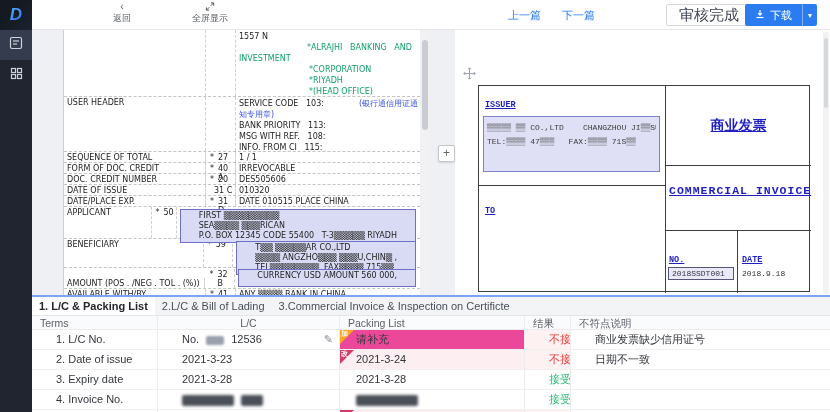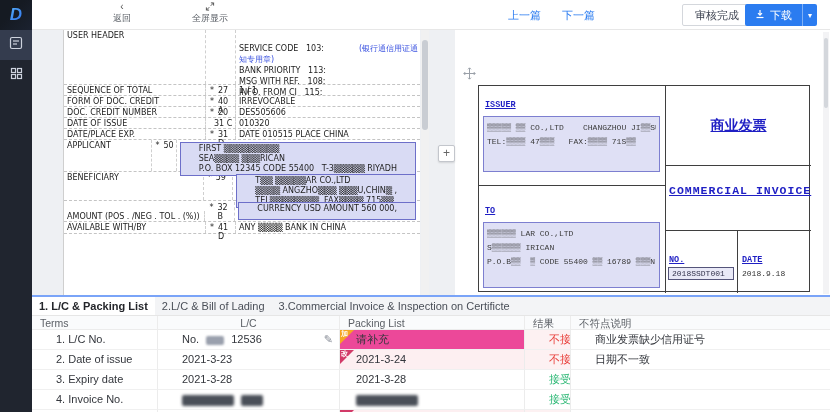--- a/index.html
+++ b/index.html
@@ -17,21 +17,21 @@
   .side-item svg { stroke:#cdd2dd; }
 
   
   .topbar { position:absolute; left:32px; top:0; width:798px; height:30px; background:#fff; border-bottom:1px solid #e7e7e7; z-index:25; }
   .tb-stack { position:absolute; top:2px; text-align:center; color:#5a5f66; cursor:pointer; }
   .tb-stack .glyph { font-size:10px; line-height:10px; height:11px; color:#555; }
   .tb-stack .lbl { font-size:9px; line-height:10px; }
   .tb-links { position:absolute; right:235px; top:8px; font-size:11px; color:#2b7cf0; }
   .tb-links span { margin-left:18px; cursor:pointer; }
   .btn-review { position:absolute; right:78px; top:4px; height:22px; padding:0 12px; background:#fff; border:1px solid #d4d7dc;
-                border-radius:2px; font-size:11px; color:#3c4250; line-height:20px; cursor:pointer; }
+                border-radius:2px; font-size:15px; color:#3c4250; line-height:20px; cursor:pointer; }
   .btn-dl { position:absolute; right:13px; top:4px; height:22px; display:flex; background:#2b7cf0; border-radius:2px; color:#fff; font-size:11px; cursor:pointer; }
   .btn-dl .main { display:flex; align-items:center; gap:5px; padding:0 10px; border-right:1px solid rgba(255,255,255,.4); }
   .btn-dl .caret { width:14px; display:flex; align-items:center; justify-content:center; font-size:8px; }
 
   
   .doc-left { position:absolute; left:63px; top:30px; width:357px; height:266px; background:#fff; overflow:hidden;
               font-family:"DejaVu Sans",sans-serif; font-size:8px; color:#222; }
   .swift { border-left:1px solid #cfcfcf; height:100%; }
   .srow { display:flex; border-bottom:1px dashed #c4c4c4; }
   .slabel { width:142px; padding:1px 0 0 3px; border-right:1px dashed #cfcfcf; }
@@ -148,25 +148,37 @@
         <span>下载</span>
       </div>
       <div class="caret">
         <span>▾</span>
       </div>
     </div>
   </header>
 
   <section class="doc-left">
     <div class="swift">
+      <div class="srow" style="height:67px;">
+        <div class="slabel"></div>
+          <div class="scode"></div>
+        <div class="sval">
+          <div class="ln pre">1557 N</div>
+          <div class="ln pre green" style="padding-left:68px;">*ALRAJHI   BANKING   AND</div>
+          <div class="ln pre green">INVESTMENT</div>
+          <div class="ln pre green" style="padding-left:70px;">*CORPORATION</div>
+          <div class="ln pre green" style="padding-left:70px;">*RIYADH</div>
+          <div class="ln pre green" style="padding-left:70px;">*(HEAD OFFICE)</div>
+        </div>
+      </div>
       <div class="srow" style="height:55px;">
         <div class="slabel">USER HEADER</div>
         <div class="scode"></div>
         <div class="sval">
-          <div class="ln" style="display:flex;justify-content:space-between;margin-top:12px;">
+          <div class="ln" style="display:flex;justify-content:space-between;">
             <span class="pre">SERVICE CODE   103:</span>
             <span class="blue pre">(银行通信用证通</span>
           </div>
           <div class="ln blue pre">知专用章)</div>
           <div class="ln pre">BANK PRIORITY   113:</div>
           <div class="ln pre">MSG WITH REF.   108:</div>
           <div class="ln pre">INFO. FROM CI   115:</div>
         </div>
       </div>
       <div class="srow" style="height:11px;">
@@ -276,25 +288,20 @@
       <div class="inv-cell b-r b-b" style="left:0;top:0;width:187px;height:100px;">
         <div class="inv-lbl" style="position:absolute;left:6px;top:14px;">ISSUER</div>
         <div class="inv-box" style="left:4px;top:30px;width:177px;height:56px;">
           <div class="ln">▒▒▒▒▒ ▒▒ CO.,LTD    CHANGZHOU JI▒▒SU C▒▒NA</div>
           <div class="ln">TEL:▒▒▒▒ 47▒▒▒   FAX:▒▒▒▒ 71S▒▒</div>
         </div>
       </div>
 
       <div class="inv-cell b-r" style="left:0;top:100px;width:187px;height:107px;">
         <div class="inv-lbl" style="position:absolute;left:6px;top:20px;">TO</div>
-        <div class="inv-box" style="left:4px;top:36px;width:177px;height:66px;">
-          <div class="ln">▒▒▒▒▒▒ LAR CO.,LTD</div>
-          <div class="ln">S▒▒▒▒▒▒ IRICAN</div>
-          <div class="ln">P.O.B▒▒  ▒ CODE 55400 ▒▒ 16789 ▒▒▒N</div>
-        </div>
       </div>
 
       <div class="inv-cell b-b" style="left:187px;top:0;width:145px;height:80px;display:flex;align-items:center;justify-content:center;">
         <span class="title-cn">商业发票</span>
       </div>
 
       <div class="inv-cell b-b" style="left:187px;top:80px;width:145px;height:65px;">
         <span class="title-en" style="position:absolute;left:3px;top:18px;">COMMERCIAL INVOICE</span>
       </div>
 

